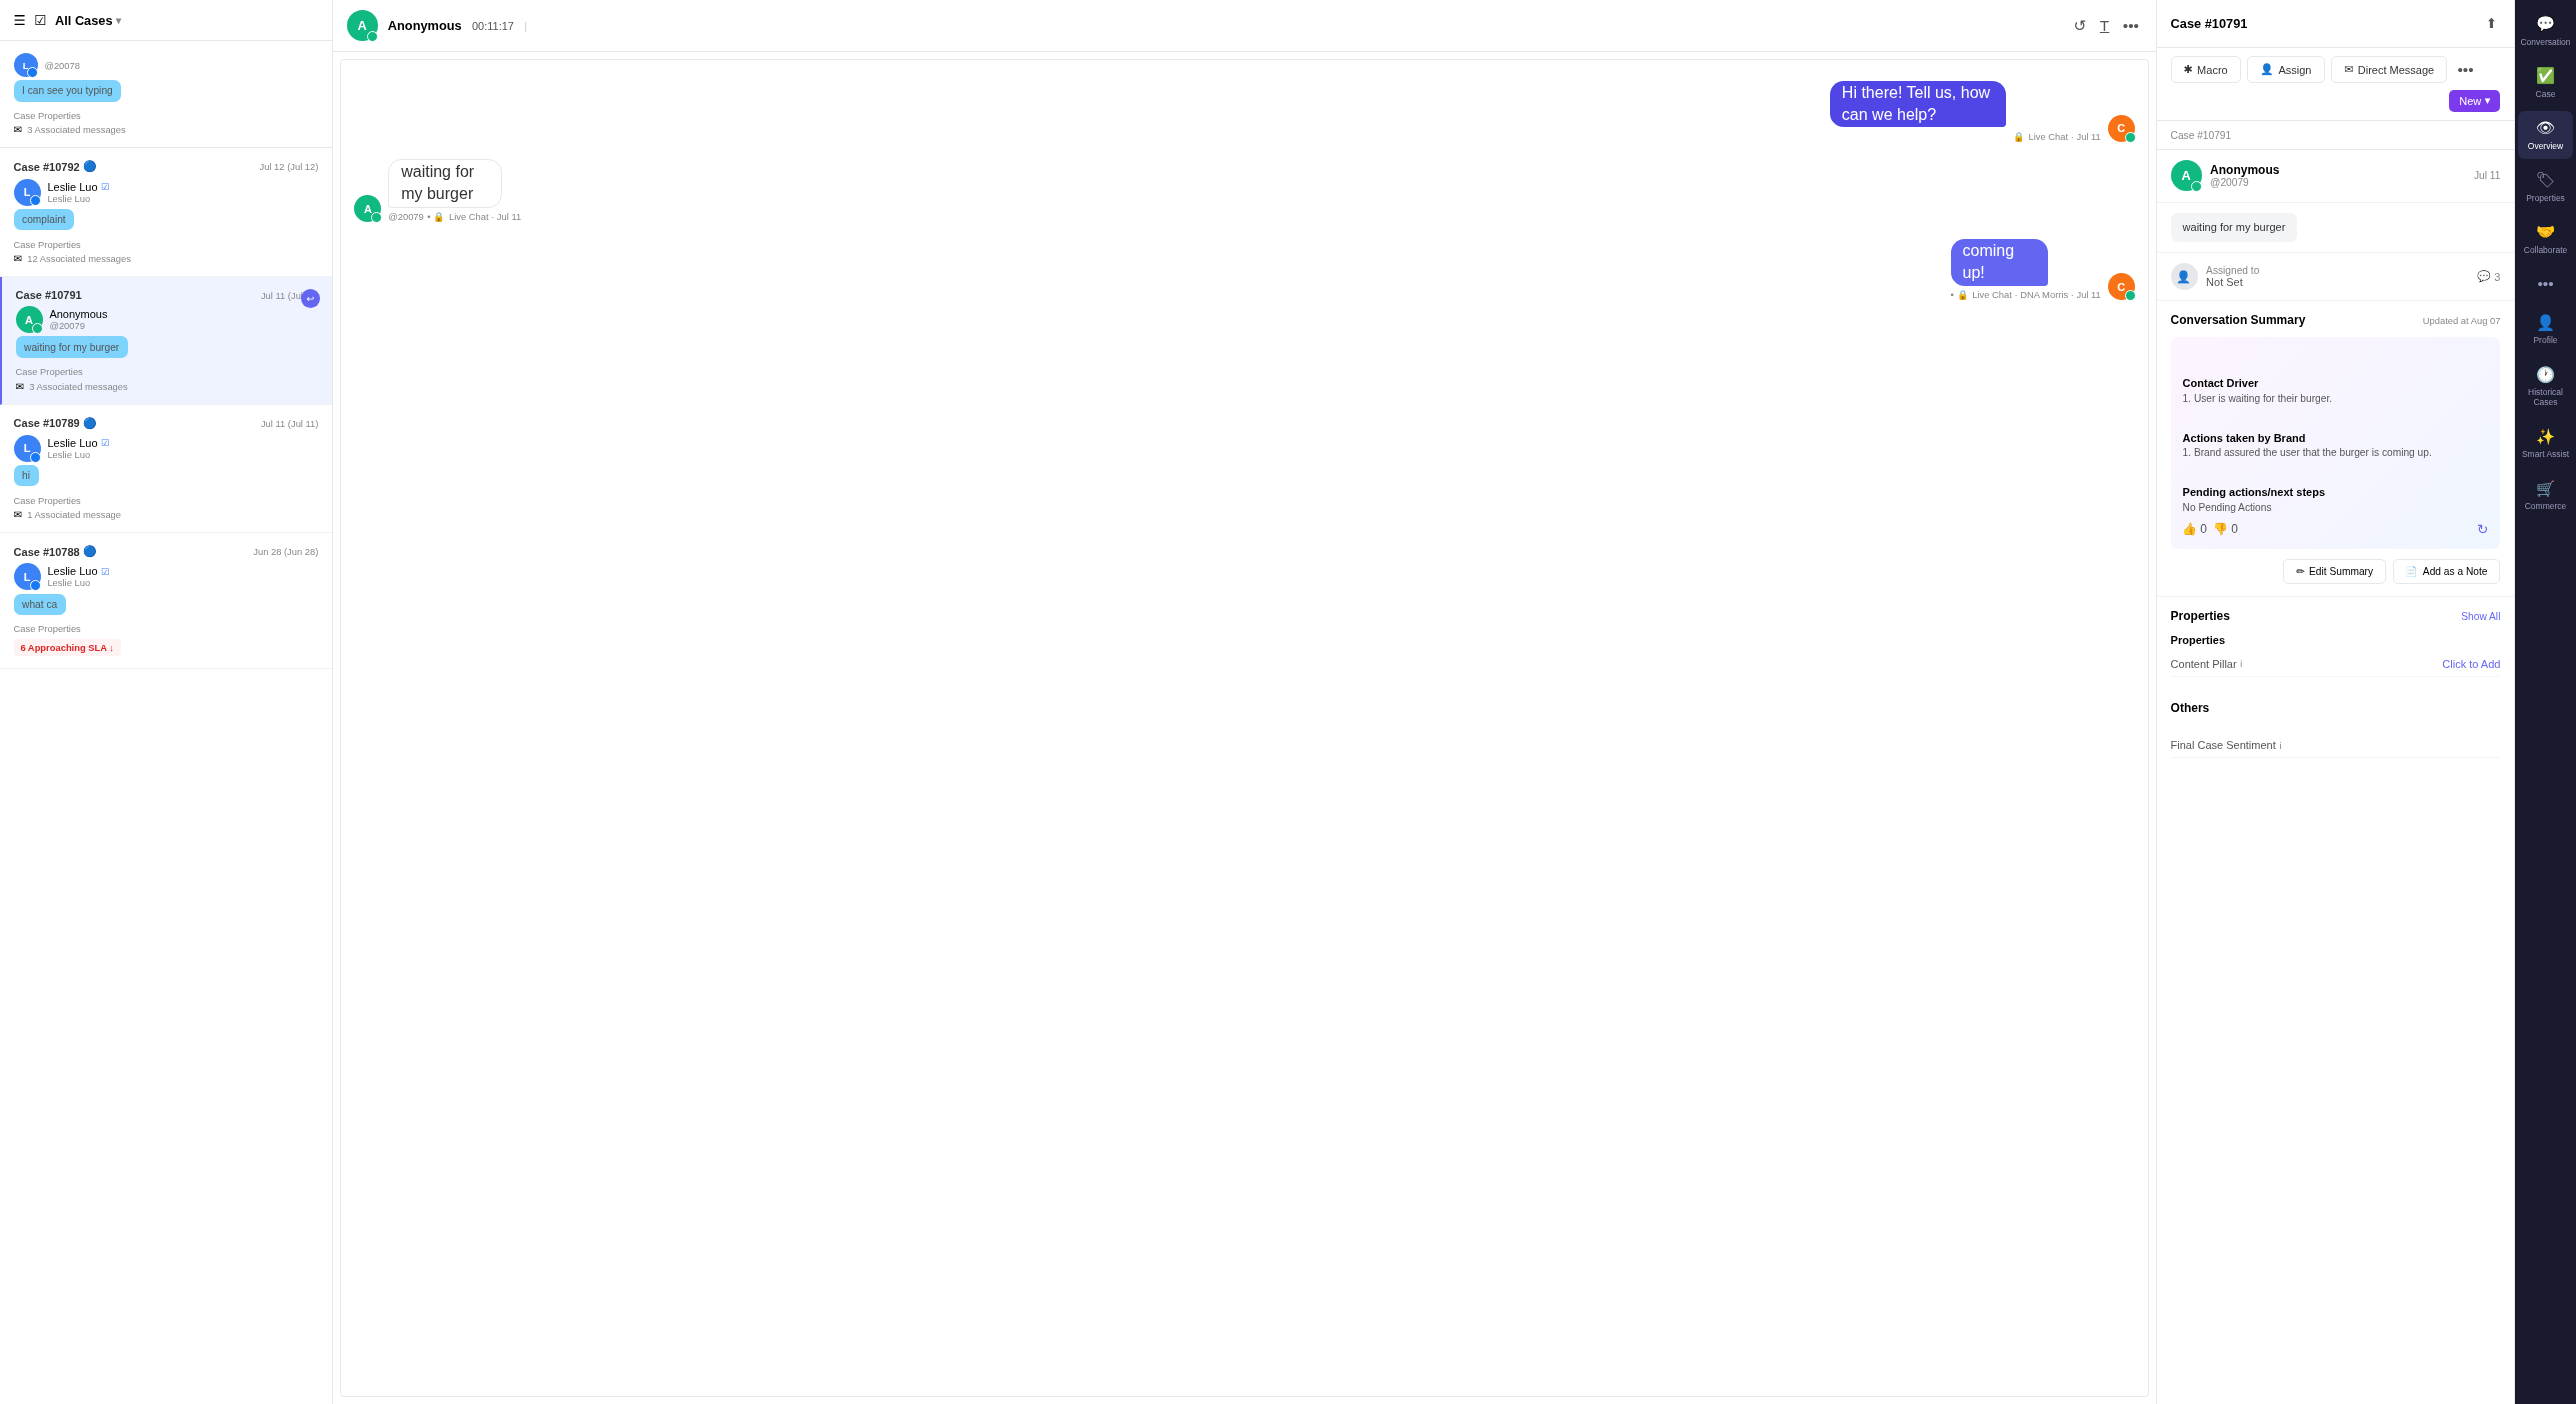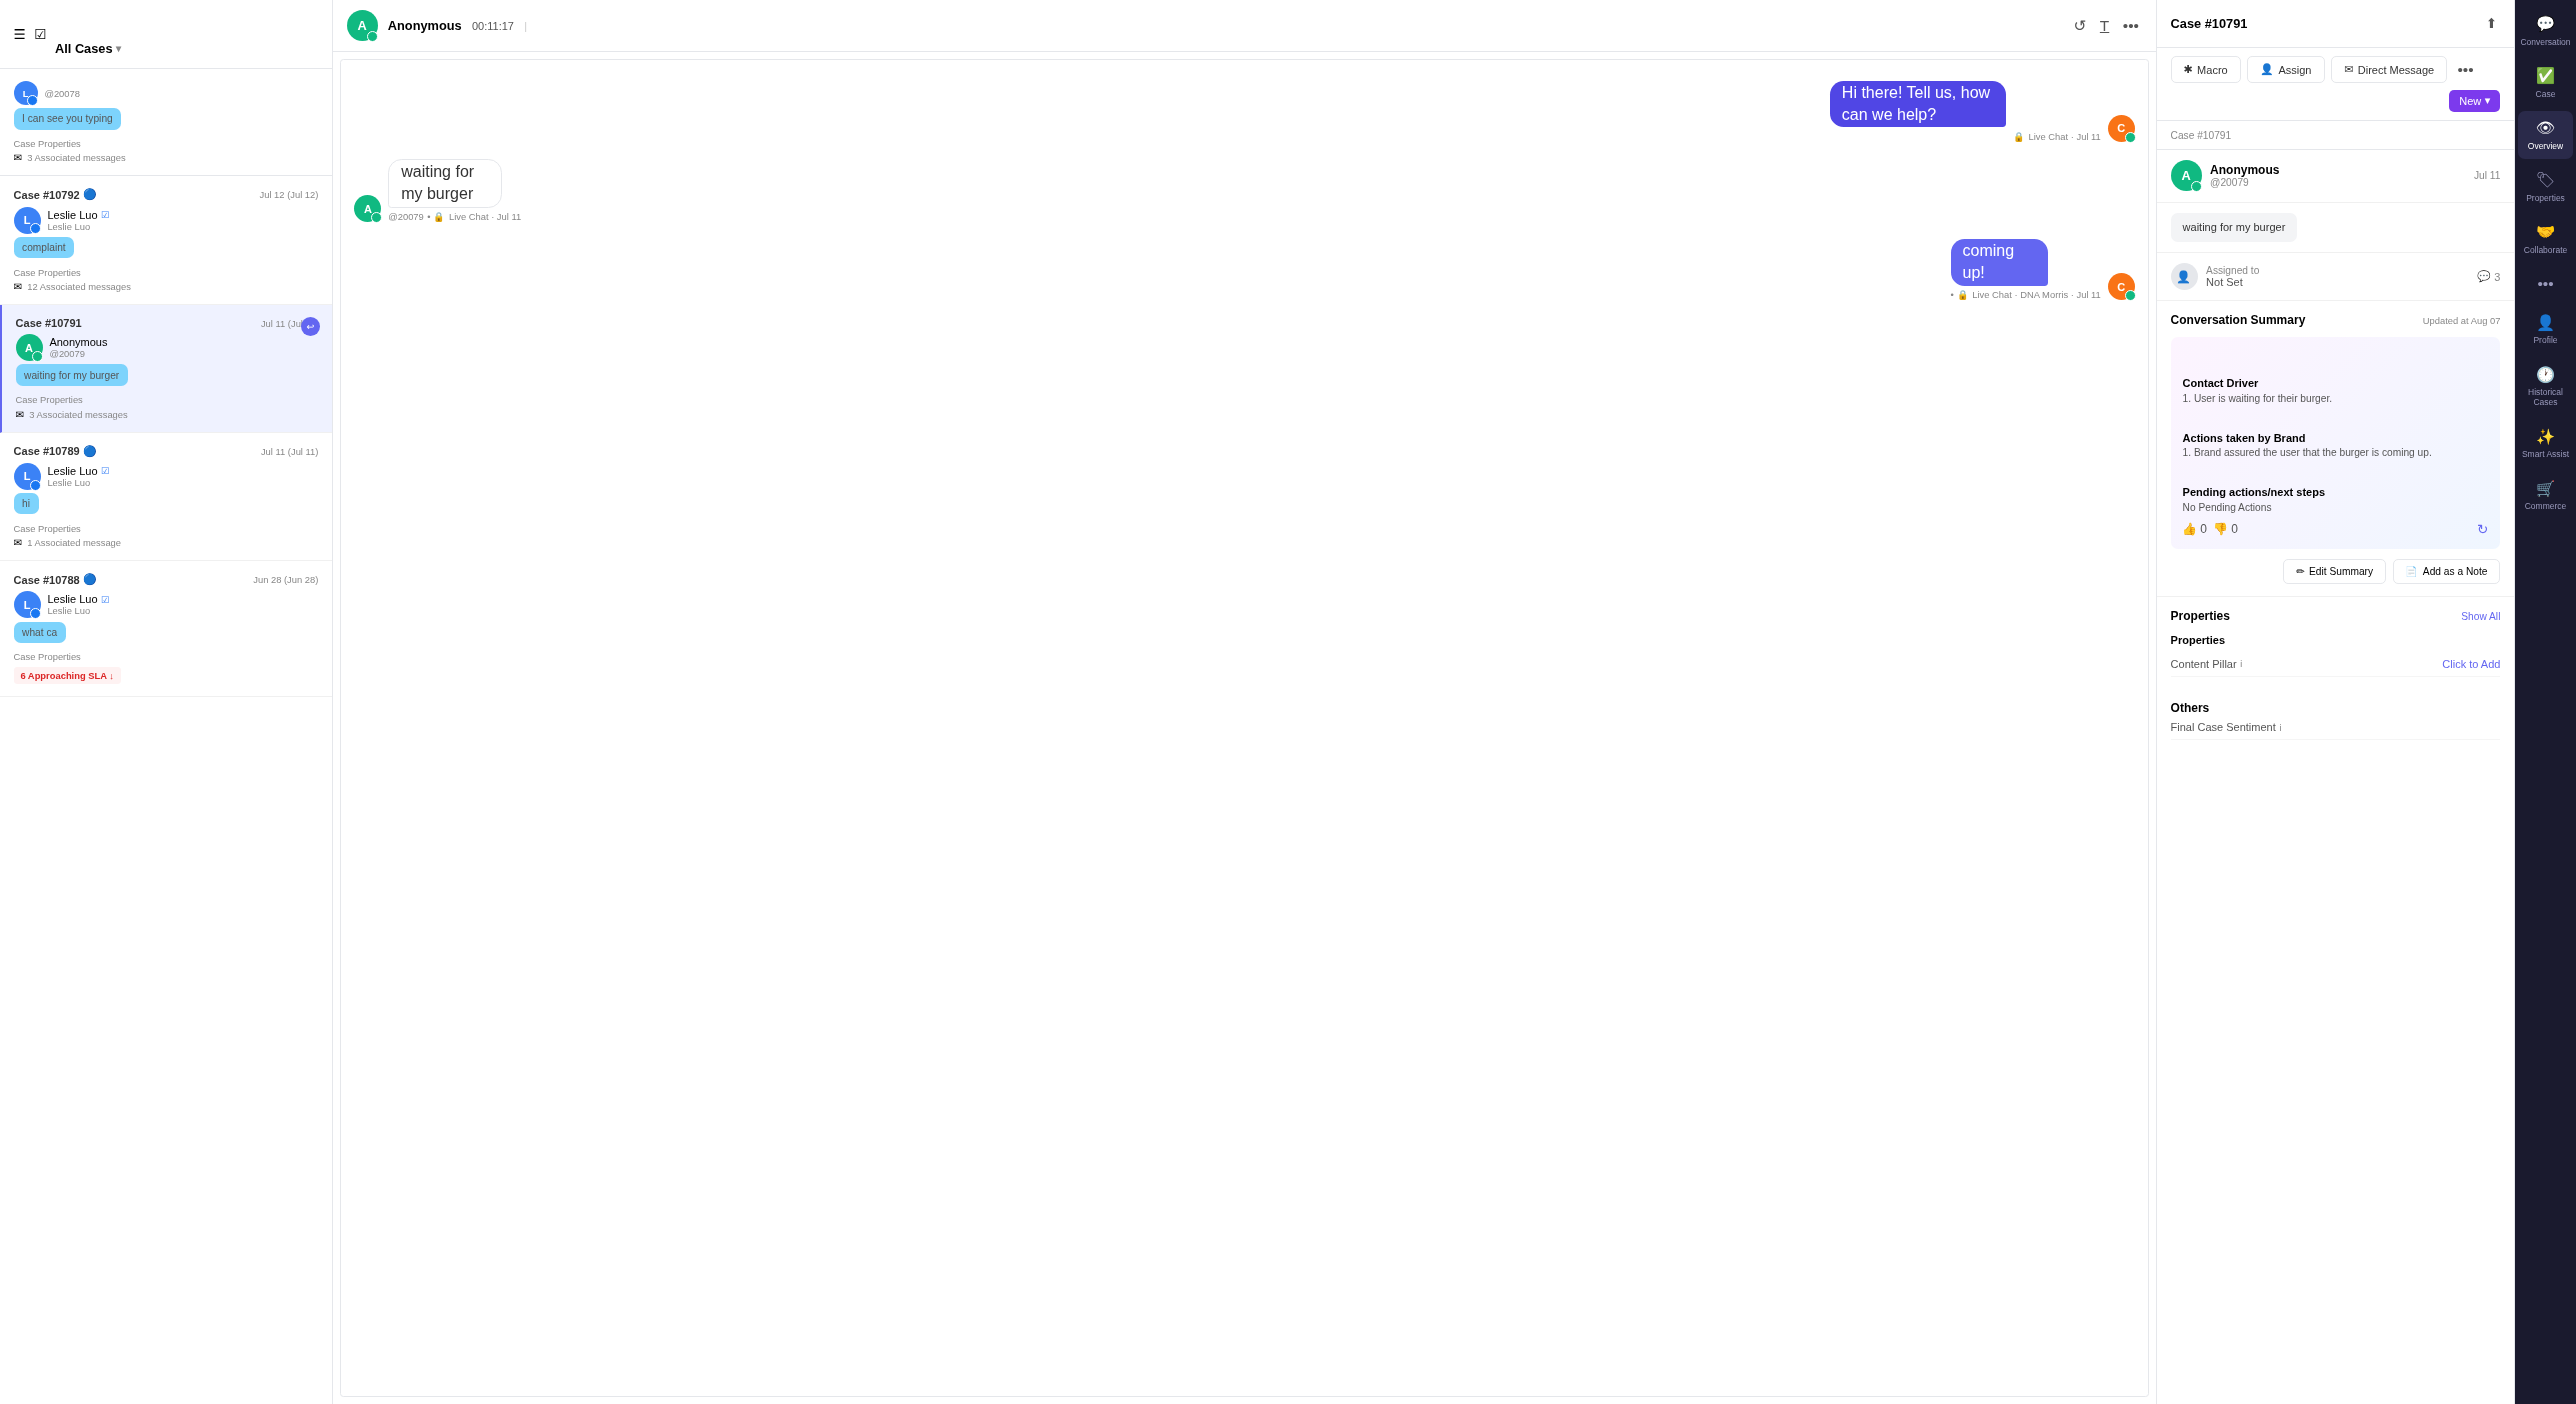--- a/index.html
+++ b/index.html
@@ -49,21 +49,20 @@
       display: flex;
       align-items: center;
       gap: 8.5px;
     }
     .cases-header-title {
       font-weight: 600;
       font-size: 12.8px;
       display: flex;
       align-items: center;
       gap: 3.4px;
-      margin-top: 29px;
     }
     .cases-list { overflow-y: auto; flex: 1; }
     .case-item {
       padding: 12px 13.6px;
       border-bottom: 0.9px solid #f0f0f0;
       cursor: pointer;
       position: relative;
     }
     .case-item.selected { background: #eff2ff; border-left: 2.6px solid #6366f1; }
     .case-item-header {
@@ -340,21 +339,21 @@
     .prop-item {
       display: flex;
       align-items: center;
       justify-content: space-between;
       padding: 5.1px 0;
       border-bottom: 0.9px solid #f5f5f5;
     }
     .prop-label { font-size: 11px; color: #555; display: flex; align-items: center; gap: 3.4px; }
     .prop-value { font-size: 11px; color: #6366f1; cursor: pointer; }
     .others-section { padding: 12px 13.6px; }
-    .others-title { font-weight: 600; font-size: 12px; margin-bottom: 1px; }
+    .others-title { font-weight: 600; font-size: 12px; margin-bottom: 19px; }
     .spinner { color: #6366f1; font-size: 13.6px; }
     .menu-dots { background: none; border: none; cursor: pointer; color: #555; font-size: 15.4px; padding: 3.4px; }
   </style>
 </head>
 <body>
 
 <div class="cases-panel">
   <div class="cases-header">
     <span style="font-size:13.6px; cursor:pointer;">☰</span>
     <span style="font-size:13.6px;">☑</span>

